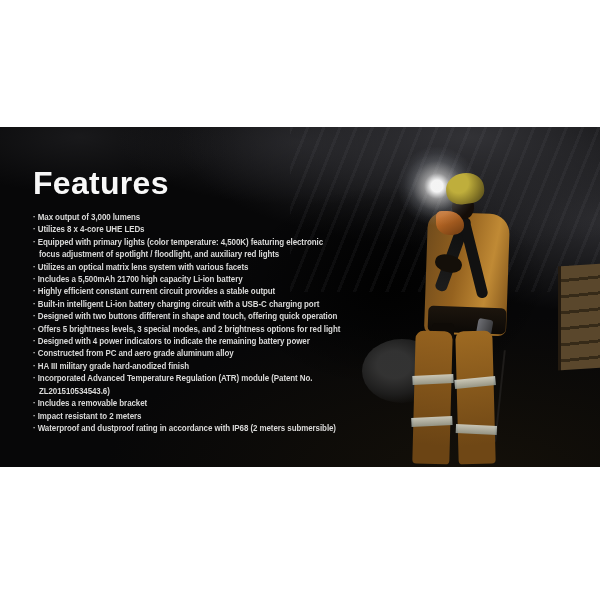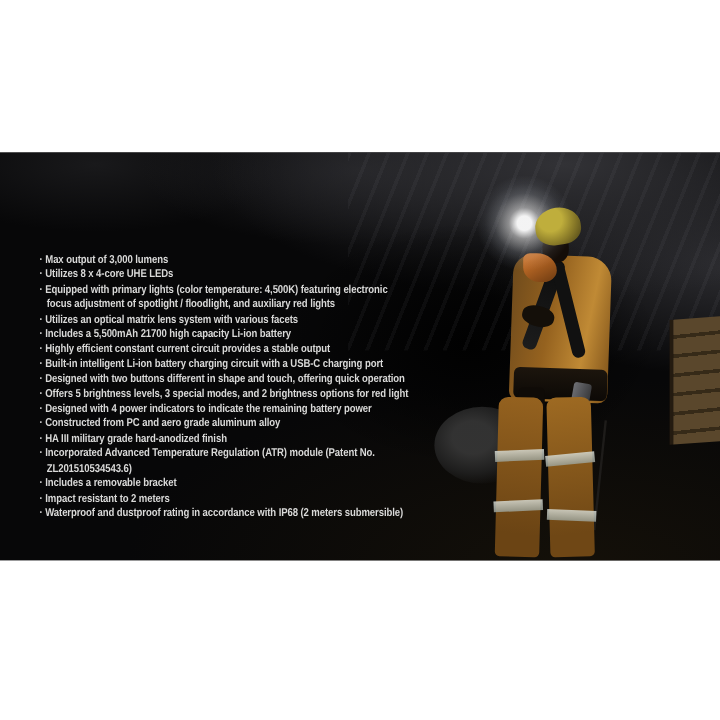--- a/index.html
+++ b/index.html
@@ -101,20 +101,21 @@
       <div class="leg-r">
         <div class="stripe s1"></div>
         <div class="stripe s2"></div>
       </div>
       <div class="head"></div>
       <div class="scarf"></div>
       <div class="glow"></div>
       <div class="helmet"></div>
     </div>
 
+    <h1 class="title">Features</h1>
 
     <ul class="features">
       <li>Max output of 3,000 lumens</li>
       <li>Utilizes 8 x 4-core UHE LEDs</li>
       <li>Equipped with primary lights (color temperature: 4,500K) featuring electronic focus adjustment of spotlight / floodlight, and auxiliary red lights</li>
       <li>Utilizes an optical matrix lens system with various facets</li>
       <li>Includes a 5,500mAh 21700 high capacity Li-ion battery</li>
       <li>Highly efficient constant current circuit provides a stable output</li>
       <li>Built-in intelligent Li-ion battery charging circuit with a USB-C charging port</li>
       <li>Designed with two buttons different in shape and touch, offering quick operation</li>

